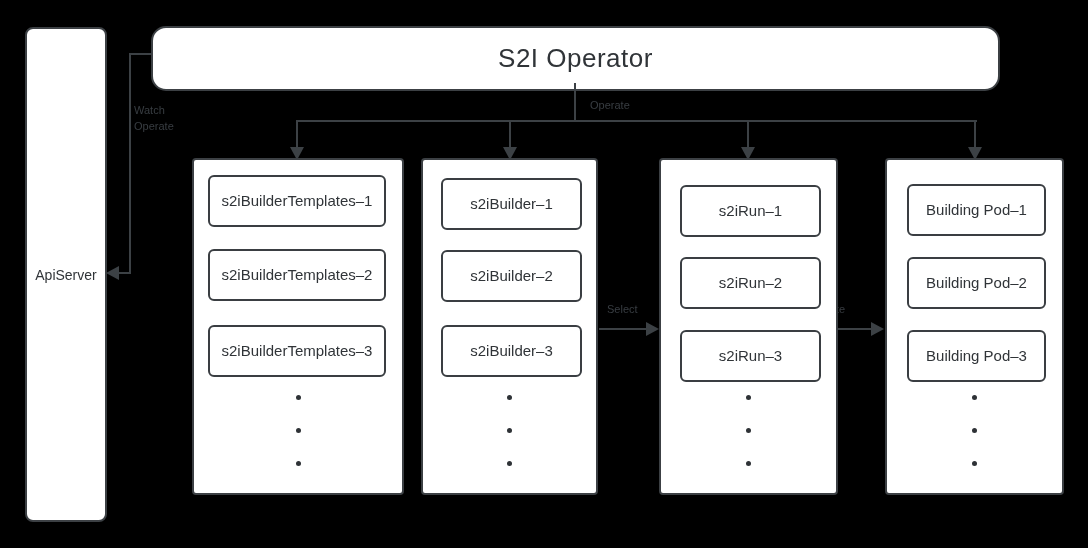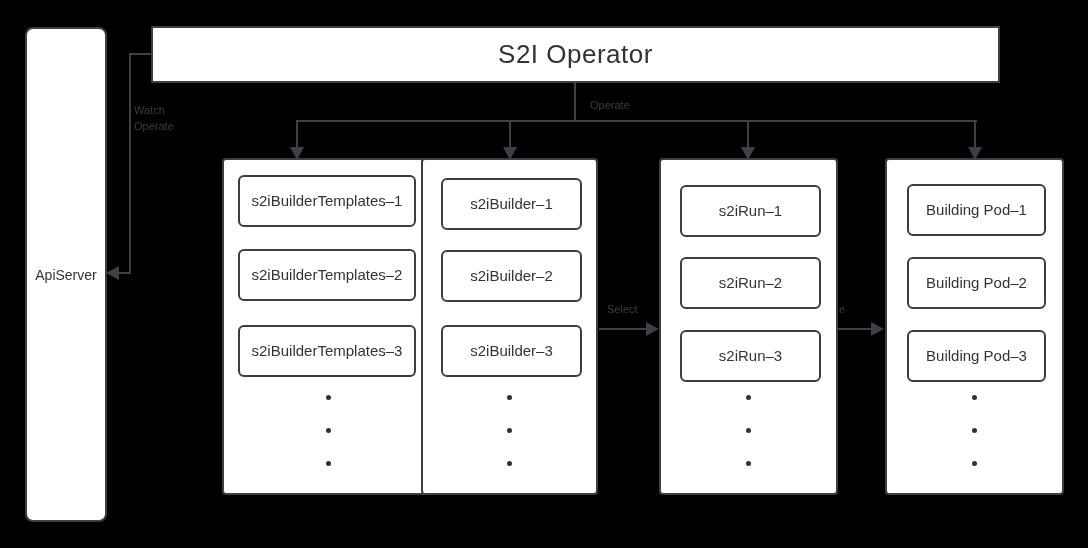--- a/index.html
+++ b/index.html
@@ -22,33 +22,33 @@
     display: flex;
     align-items: center;
     justify-content: center;
     color: #303438;
   }
   .apiserver {
     left: 25px; top: 27px; width: 82px; height: 495px;
     border-radius: 8px; font-size: 14px;
   }
   .operator {
-    left: 151px; top: 26px; width: 849px; height: 57px;
-    border-radius: 0; font-size: 26px; letter-spacing: 0.5px;
+    left: 151px; top: 26px; width: 849px; height: 65px;
+    border-radius: 15px; font-size: 26px; letter-spacing: 0.5px;
   }
 
   .column {
     position: absolute;
     top: 158px;
     height: 337px;
     background: #ffffff;
     border: 2px solid #3c4044;
     border-radius: 4px;
   }
-  .col1 { left: 192px; width: 212px; margin-left: 30px; --ix: 14px; --iw: 178px; --t1: 15px; --t2: 89px; --t3: 165px; }
+  .col1 { left: 192px; width: 212px; --ix: 14px; --iw: 178px; --t1: 15px; --t2: 89px; --t3: 165px; }
   .col2 { left: 421px; width: 177px; --ix: 18px; --iw: 141px; --t1: 18px; --t2: 90px; --t3: 165px; }
   .col3 { left: 659px; width: 179px; --ix: 19px; --iw: 141px; --t1: 25px; --t2: 97px; --t3: 170px; }
   .col4 { left: 885px; width: 179px; --ix: 20px; --iw: 139px; --t1: 24px; --t2: 97px; --t3: 170px; }
 
   .item {
     position: absolute;
     left: var(--ix);
     width: var(--iw);
     height: 52px;
     background: #ffffff;

